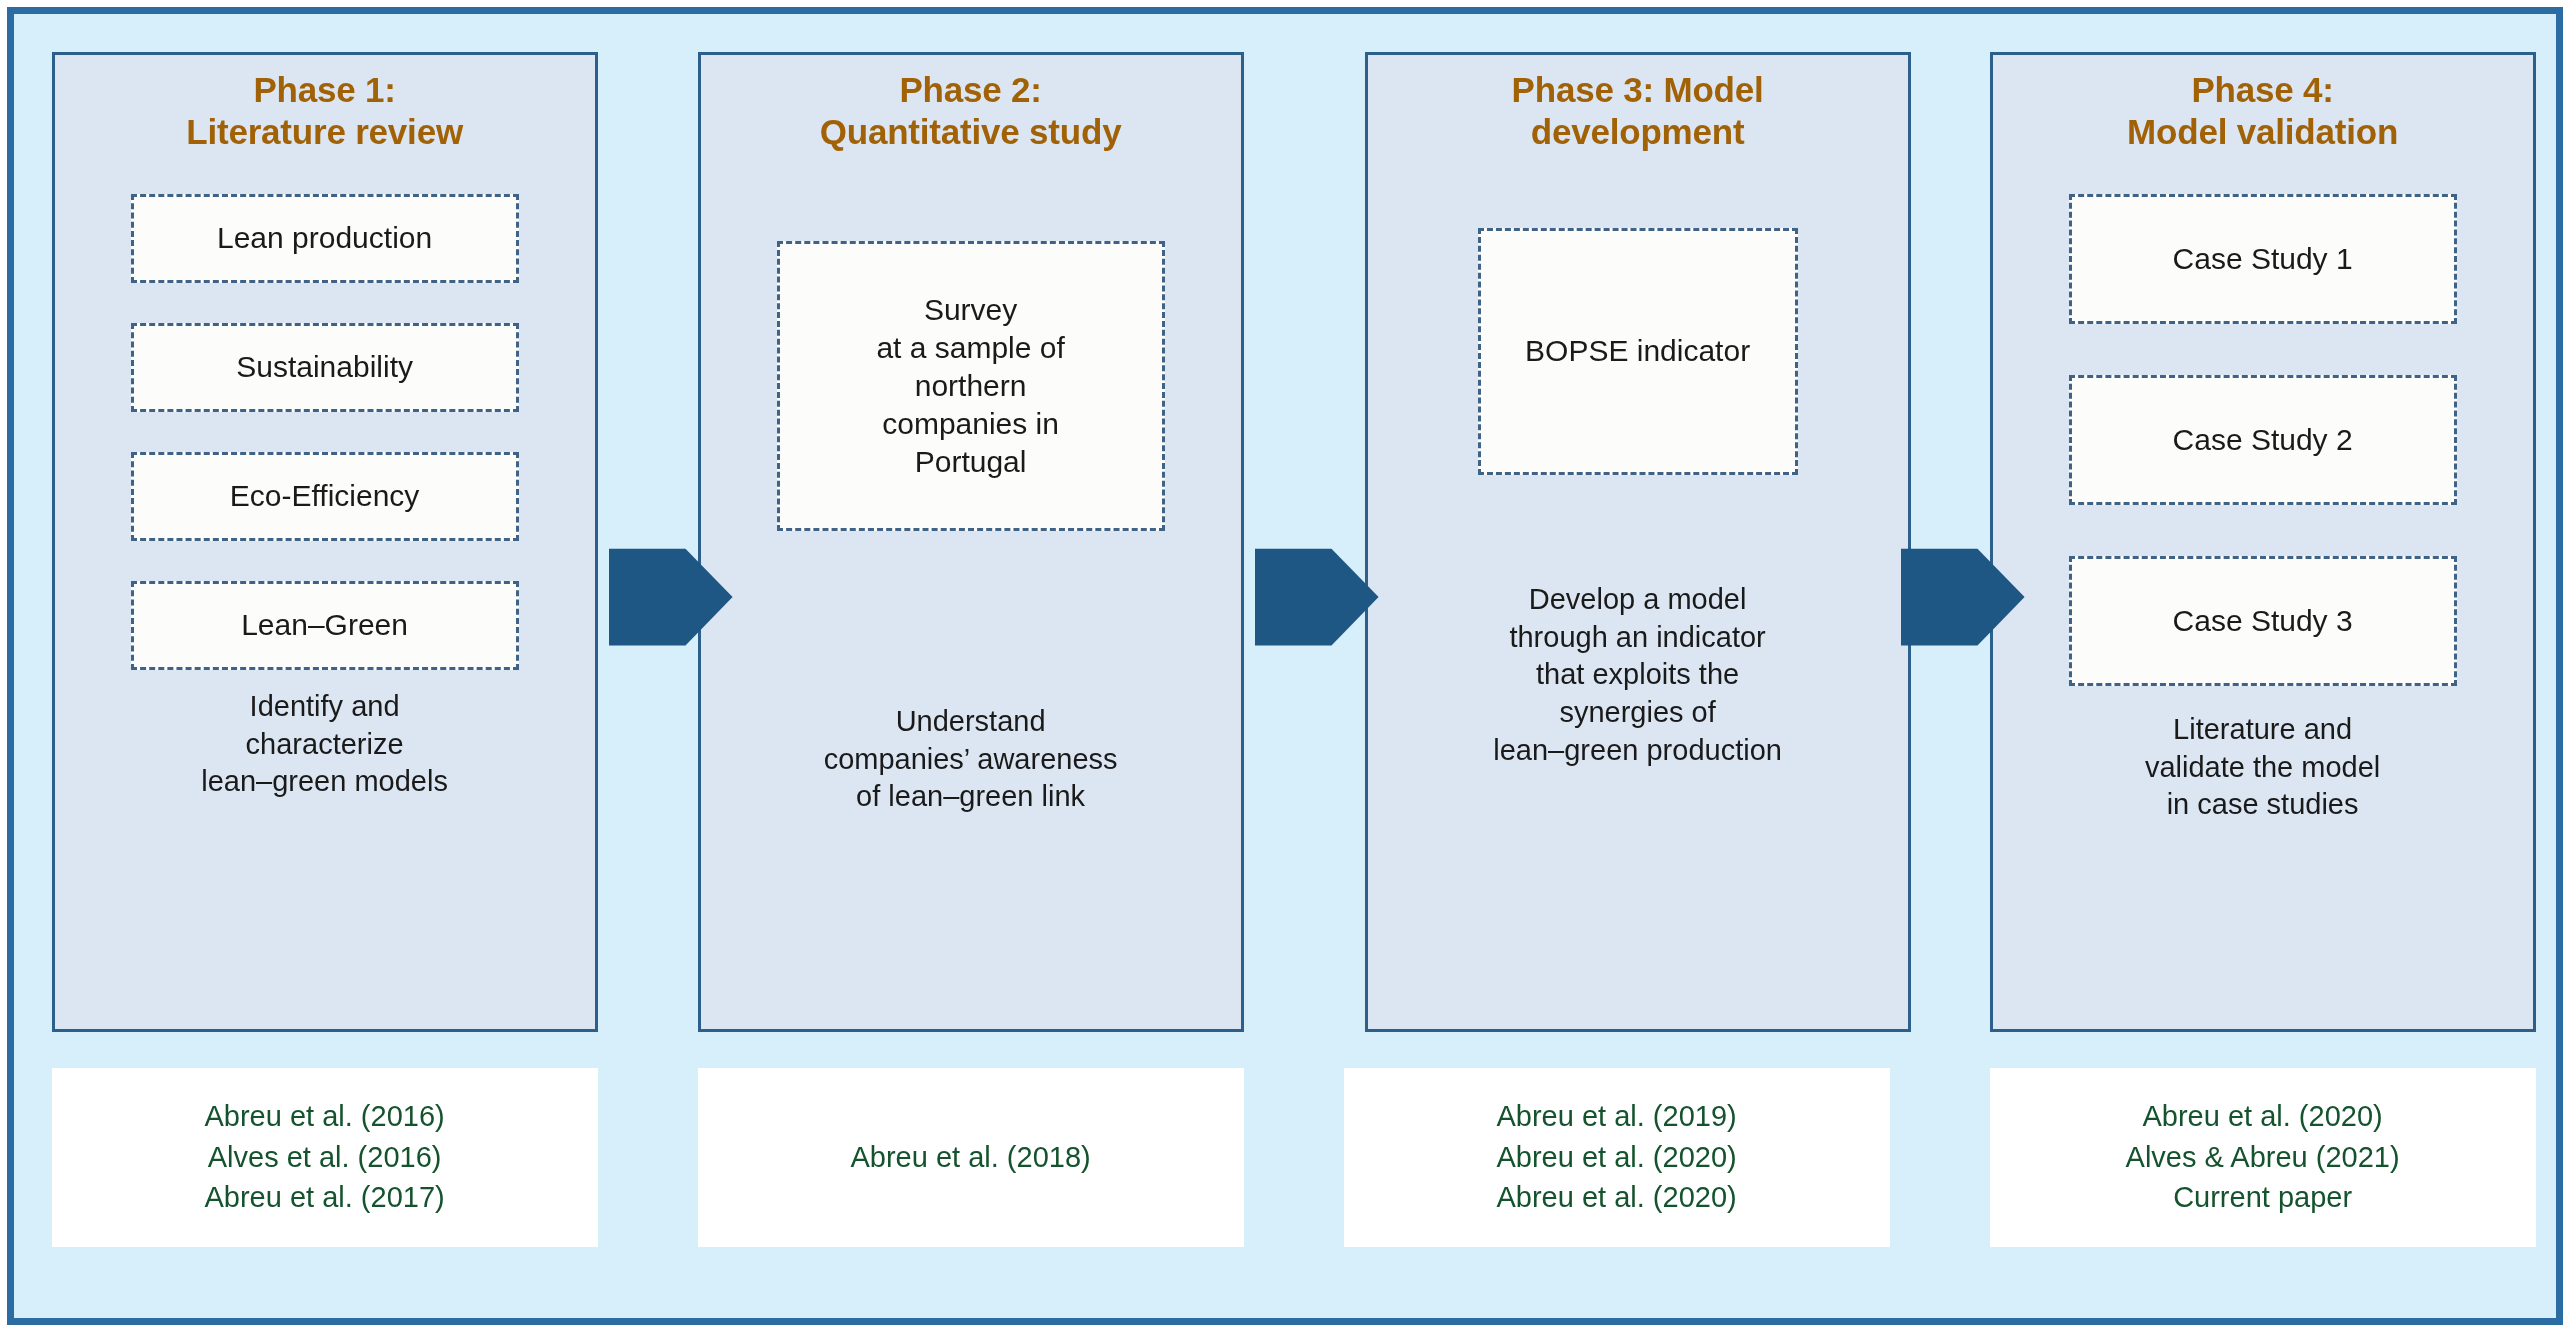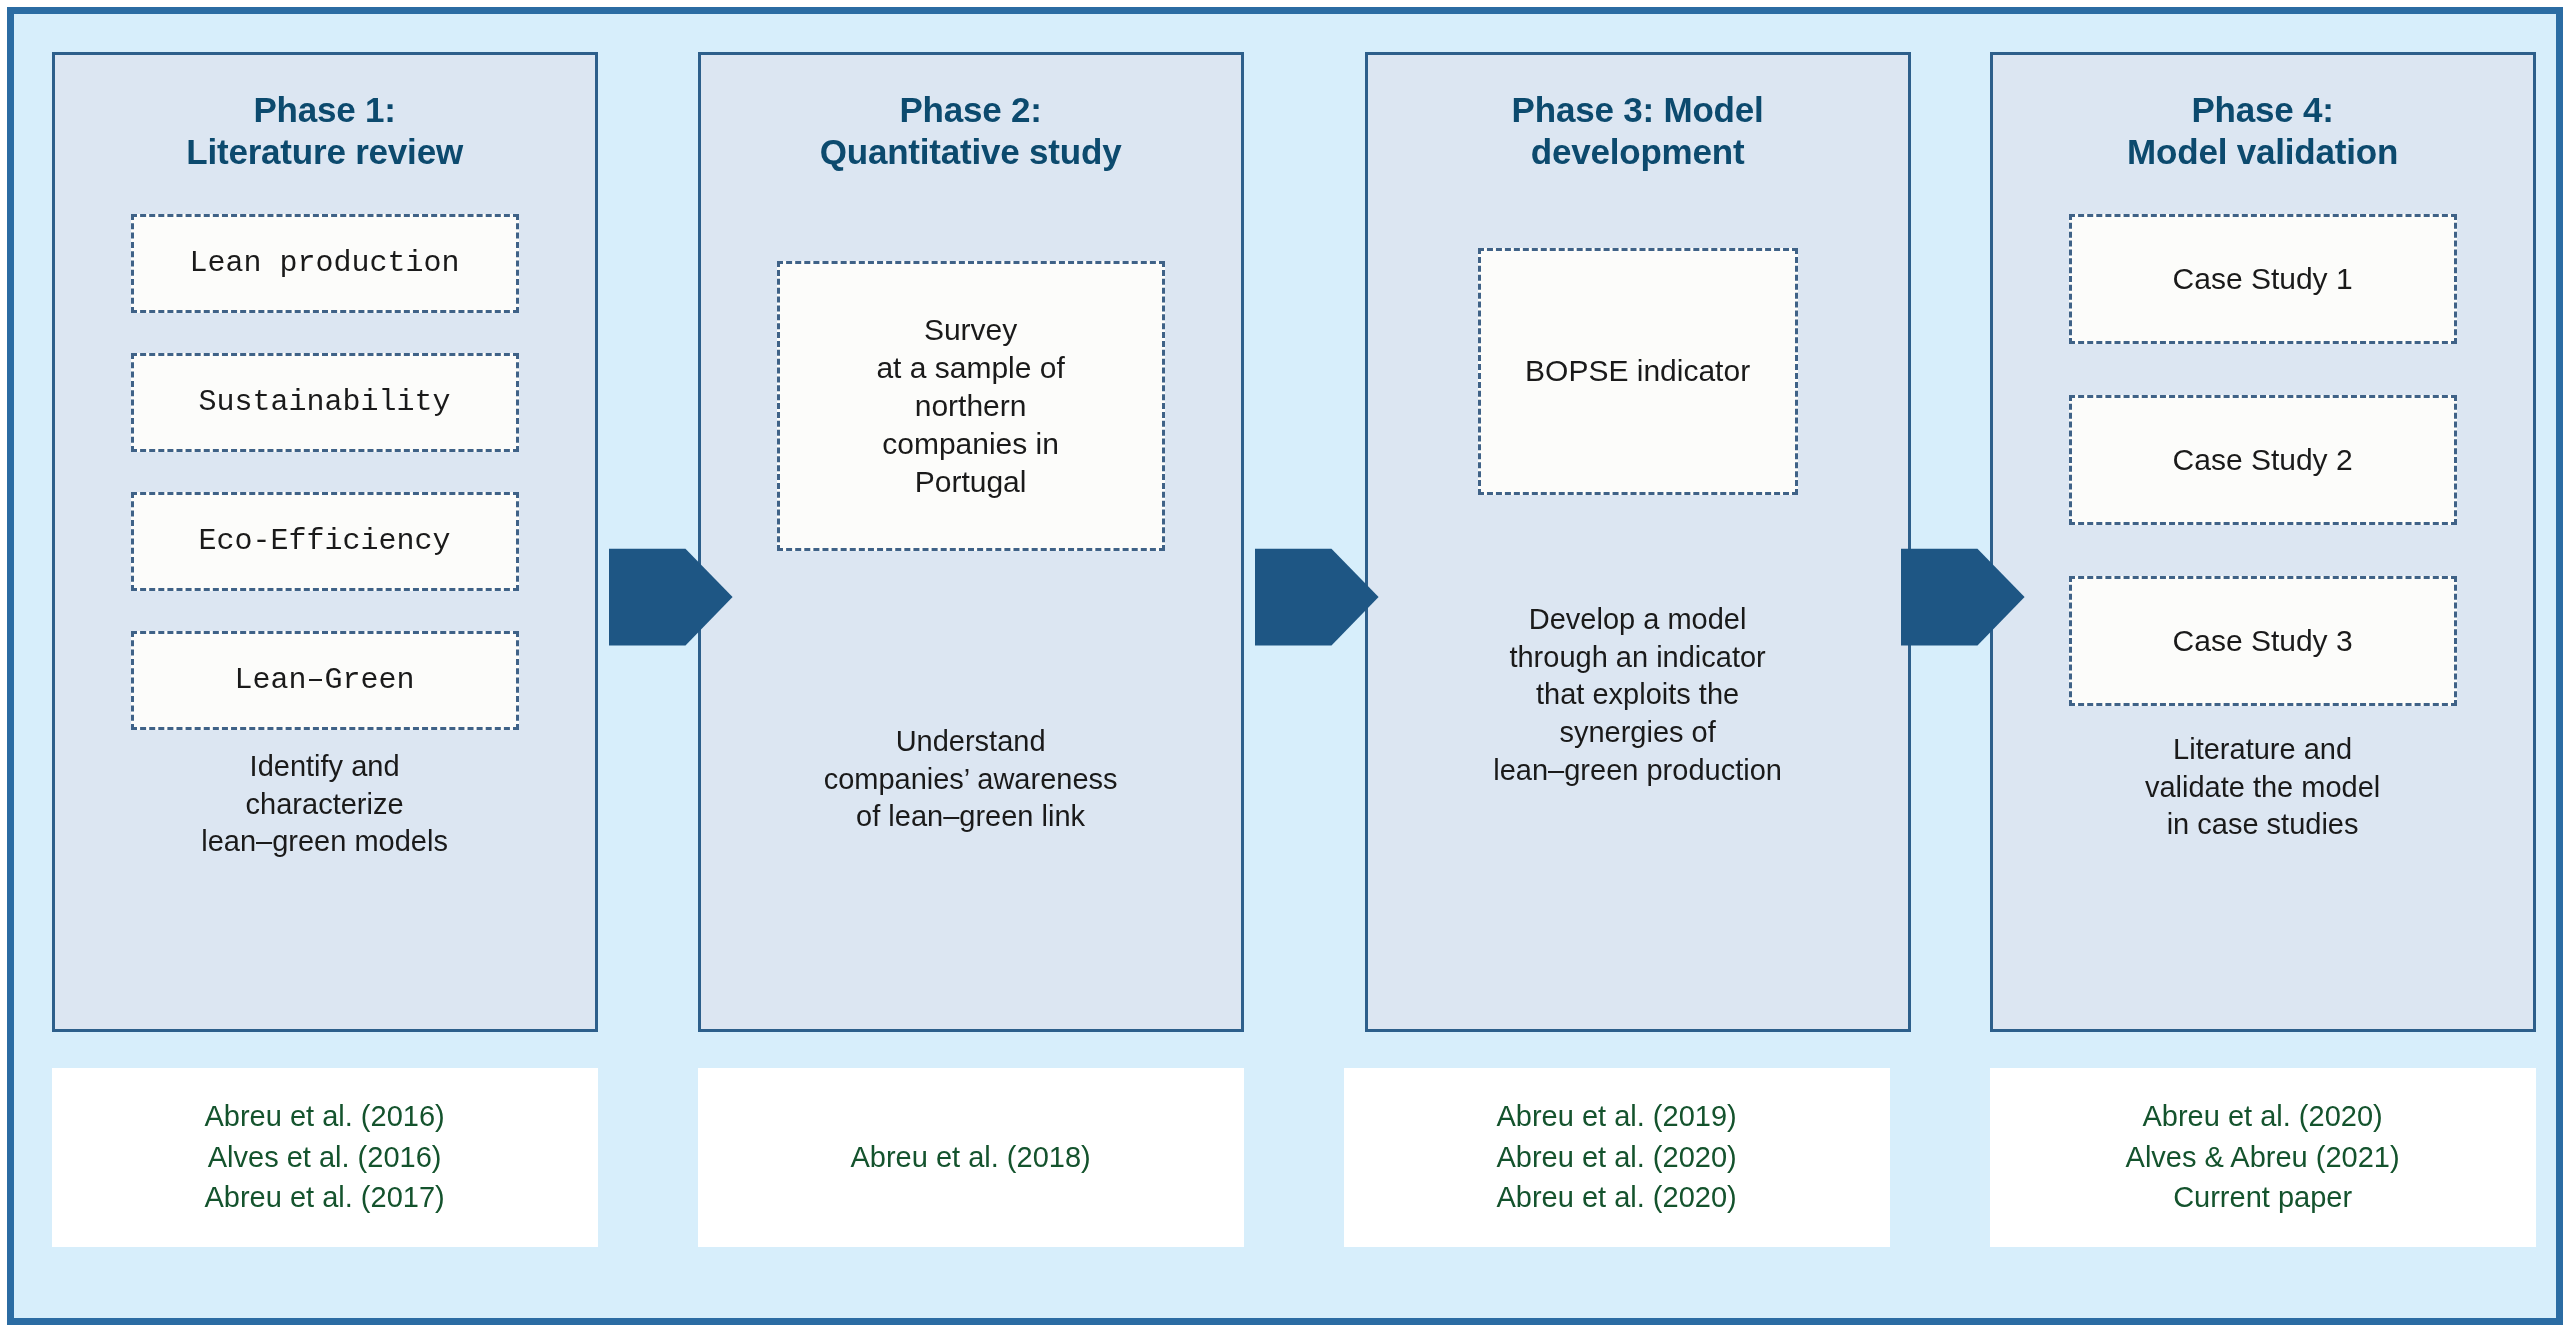--- a/index.html
+++ b/index.html
@@ -38,27 +38,27 @@
     width:100%;
     height:980px;
     background:#DCE6F2;
     border:3.3px solid #2D5F8B;
     display:flex;
     flex-direction:column;
     align-items:center;
   }
 
   .panel-title{
-    margin-top:34px;
+    margin-top:14px;
     width:92%;
     text-align:center;
     font-size:35px;
     font-weight:bold;
     line-height:1.22;
-    color:#0c4a6e;
+    color:#a16207;
     letter-spacing:-0.2px;
   }
 
   .boxes{
     width:100%;
     flex:1;
     display:flex;
     flex-direction:column;
     align-items:center;
     position:relative;
@@ -114,21 +114,21 @@
     background:#1E5684;
     clip-path:polygon(0 8%, 62% 8%, 100% 50%, 62% 92%, 0 92%);
     top:526px;
   }
   .arrow-0{left:595px;}
   .arrow-1{left:1241px;}
   .arrow-2{left:1887px;}
 
   
   
-  .c1 .dbox{width:388px;height:99px;font-family:Liberation Mono, monospace;}
+  .c1 .dbox{width:388px;height:89px;}
   .c1 .b0{margin-top:40px;}
   .c1 .b1{margin-top:40px;}
   .c1 .b2{margin-top:40px;}
   .c1 .b3{margin-top:40px;}
   .c1 .caption{margin-top:18px;}
 
   
   .c2 .dbox{width:388px;height:290px;margin-top:87px;}
   .c2 .caption{margin-top:172px;}
 

